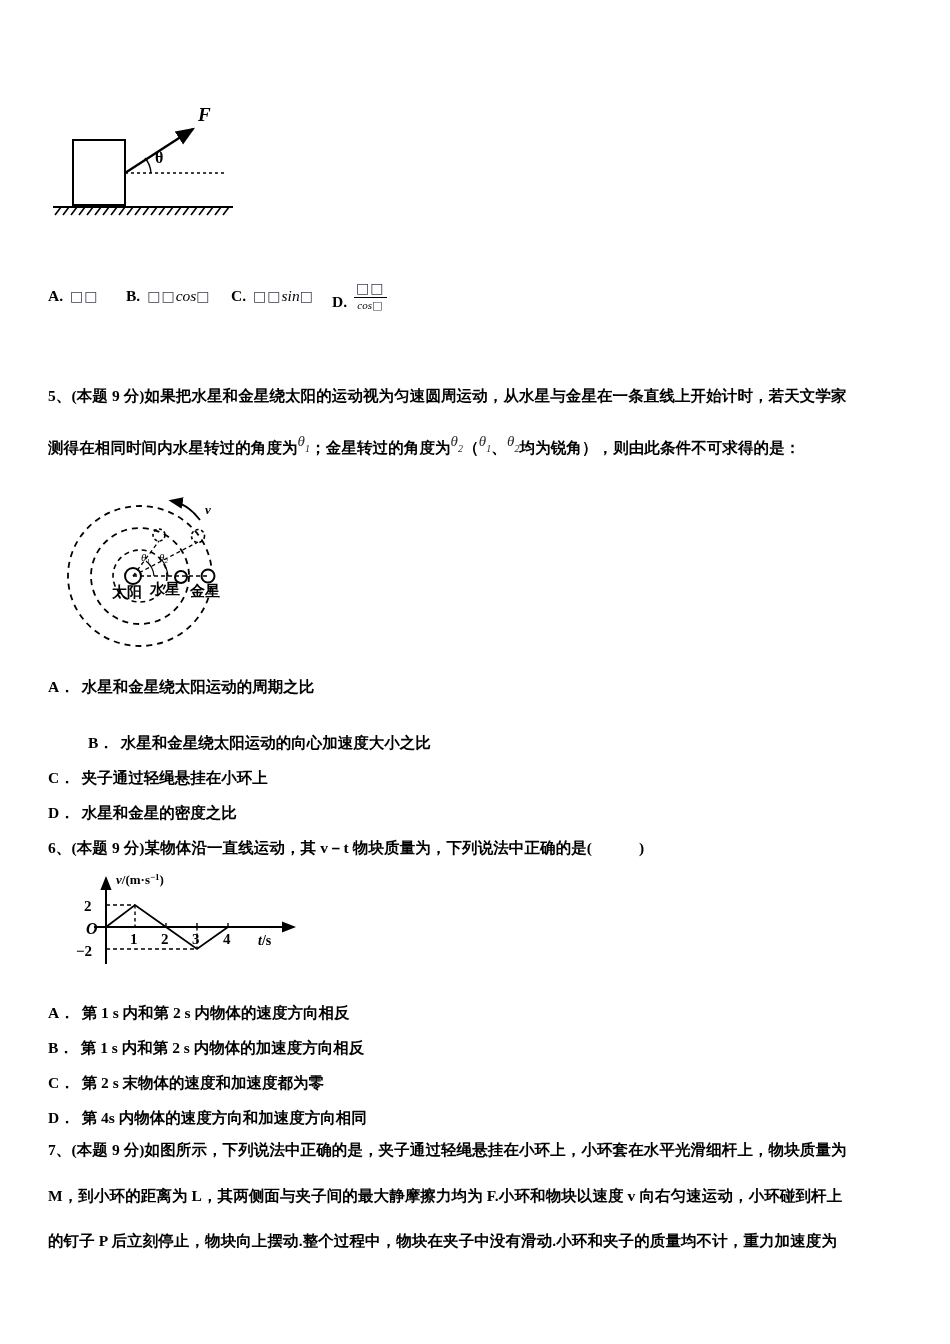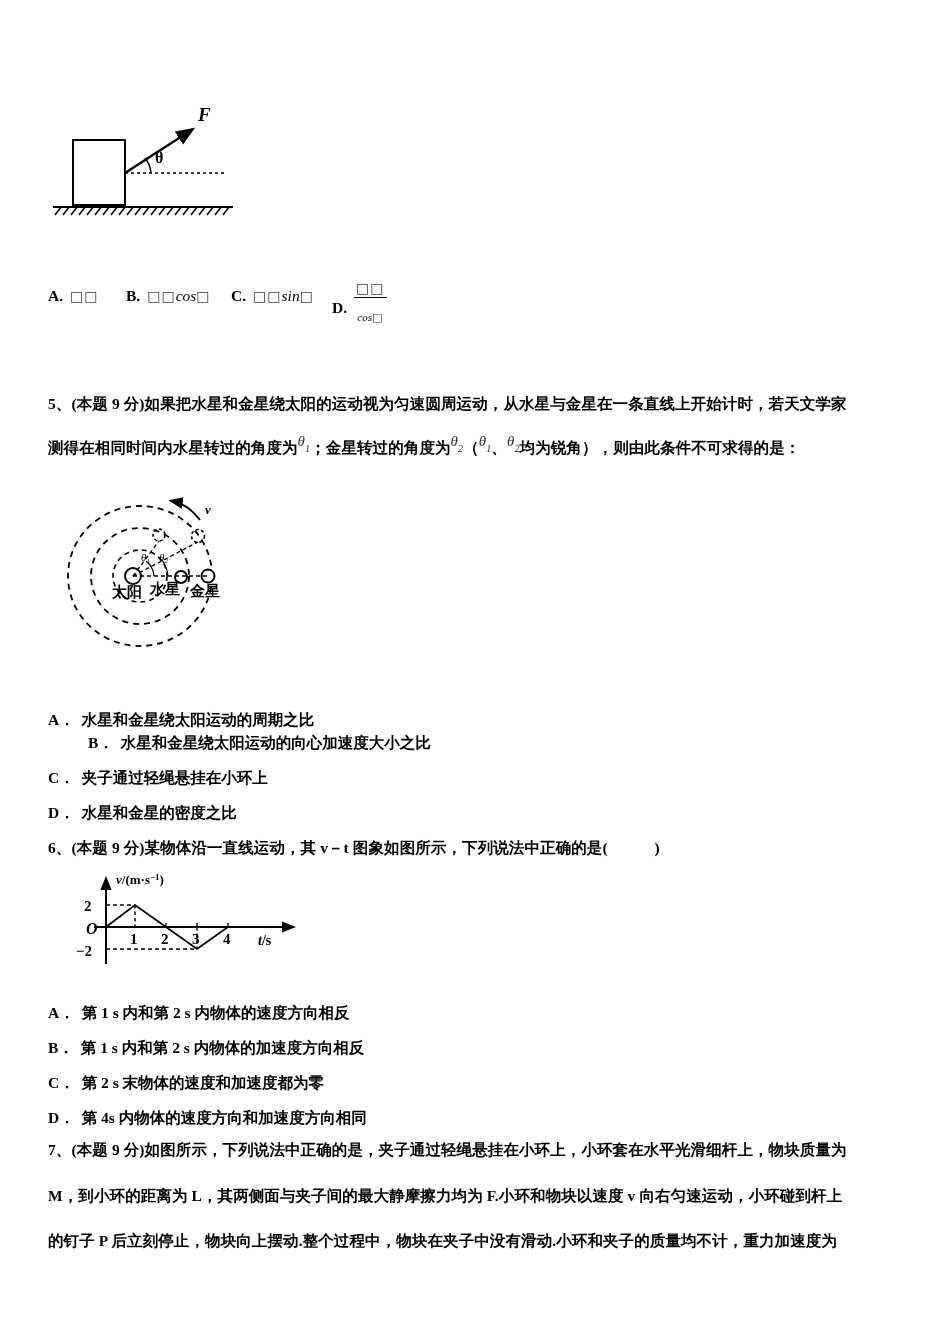--- a/index.html
+++ b/index.html
@@ -99,21 +99,20 @@
     display: block;
     border-bottom: 1.3px solid #000;
     padding: 0 2px 1px 2px;
     line-height: 1.1;
   }
   .frac .den {
     display: block;
     font-size: 11px;
     padding-top: 1px;
     line-height: 1.1;
-    margin-top: 12px;
   }
 
   
   #fig-orbit {
     position: absolute;
     left: 62px;
     top: 488px;
     width: 230px;
     height: 170px;
   }
@@ -195,21 +194,21 @@
     </span>
 
     <span class="opt" style="left:284px; top:10px;">
       <span class="lbl">D.</span><span class="frac">
         <span class="num tofu">□□</span>
         <span class="den"><span class="mathi" style="font-size:11px">cos</span><span class="tofu" style="font-size:11px">□</span></span>
       </span>
     </span>
   </div>
 
-  <div class="qline" style="left:48px; top:388px;margin-top:8px;">
+  <div class="qline" style="left:48px; top:388px;">
     <span>5、</span><span>(本题 9 分)</span><span>如果把水星和金星绕太阳的运动视为匀速圆周运动，从水星与金星在一条直线上开始计时，若天文学家</span>
   </div>
 
   <div class="qline" style="left:48px; top:440px;">
     <span>测得在相同时间内水星转过的角度为</span><span class="sup-theta"><span>θ</span><sub>1</sub></span><span>；金星转过的角度为</span><span class="sup-theta"><span>θ</span><sub>2</sub></span><span>（</span><span class="sup-theta"><span>θ</span><sub>1</sub></span><span>、</span><span class="sup-theta"><span>θ</span><sub>2</sub></span><span>均为锐角），则由此条件不可求得的是：</span>
   </div>
 
   <div id="fig-orbit">
     <svg width="230" height="170" viewBox="0 0 230 170">
 
@@ -246,35 +245,35 @@
 
       <text x="79" y="73" font-family="Liberation Serif, serif" font-style="italic" font-size="11" fill="#000000">θ<tspan font-size="7" dy="2">1</tspan></text>
       <text x="97" y="73" font-family="Liberation Serif, serif" font-style="italic" font-size="11" fill="#000000">θ<tspan font-size="7" dy="2">2</tspan></text>
 
       <text x="50" y="109" font-family="Liberation Serif, serif" font-size="15" font-weight="bold" fill="#000000">太阳</text>
       <text x="88" y="106" font-family="Liberation Serif, serif" font-size="15" font-weight="bold" fill="#000000">水星</text>
       <text x="128" y="108" font-family="Liberation Serif, serif" font-size="15" font-weight="bold" fill="#000000">金星</text>
     </svg>
   </div>
 
-  <div class="opt" style="left:48px; top:712px;">
+  <div class="opt" style="left:48px; top:679px;">
     <span class="lbl">A．</span><span>水星和金星绕太阳运动的周期之比</span>
   </div>
   <div class="opt" style="left:48px; top:735px;margin-left:40px;">
     <span class="lbl">B．</span><span>水星和金星绕太阳运动的向心加速度大小之比</span>
   </div>
   <div class="opt" style="left:48px; top:770px;">
     <span class="lbl">C．</span><span>夹子通过轻绳悬挂在小环上</span>
   </div>
   <div class="opt" style="left:48px; top:805px;">
     <span class="lbl">D．</span><span>水星和金星的密度之比</span>
   </div>
 
   <div class="qline" style="left:48px; top:840px;">
-    <span>6、</span><span>(本题 9 分)</span><span>某物体沿一直线运动，其 v－t 图象如图所示，下列说法中正确的是(　　　)</span>
+    <span>6、</span><span>(本题 9 分)</span><span>某物体沿一直线运动，其 v－t 物块质量为，下列说法中正确的是(　　　)</span>
   </div>
 
   <div id="fig-vt">
     <svg width="265" height="105" viewBox="0 0 265 105">
       <defs>
         <marker id="arrAx" markerWidth="8" markerHeight="8" refX="6" refY="2.8" orient="auto">
           <path d="M0,0 L7,2.8 L0,5.6 z" fill="#000000"></path>
         </marker>
       </defs>
 

